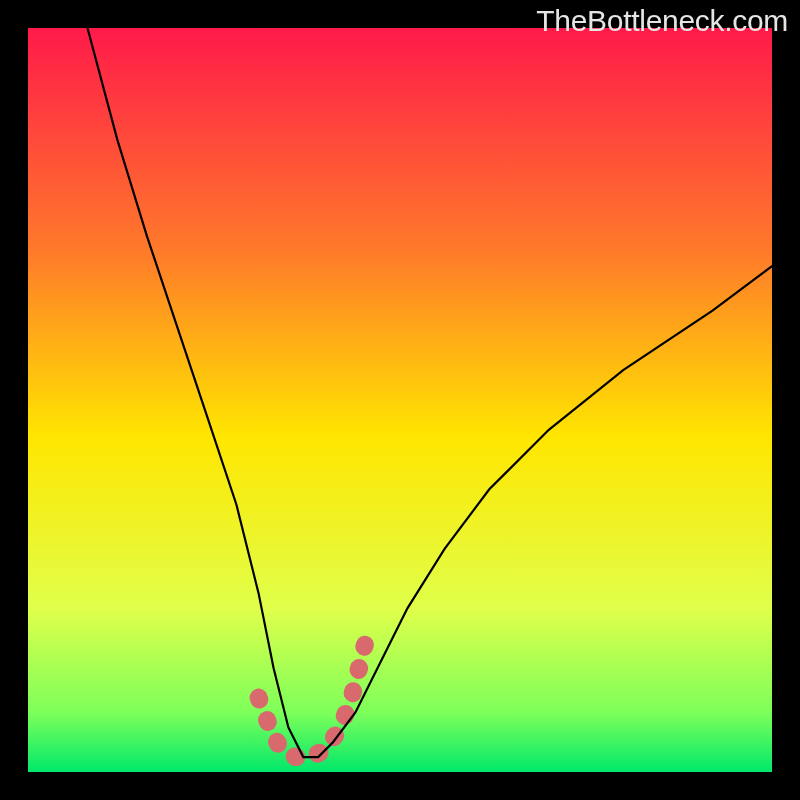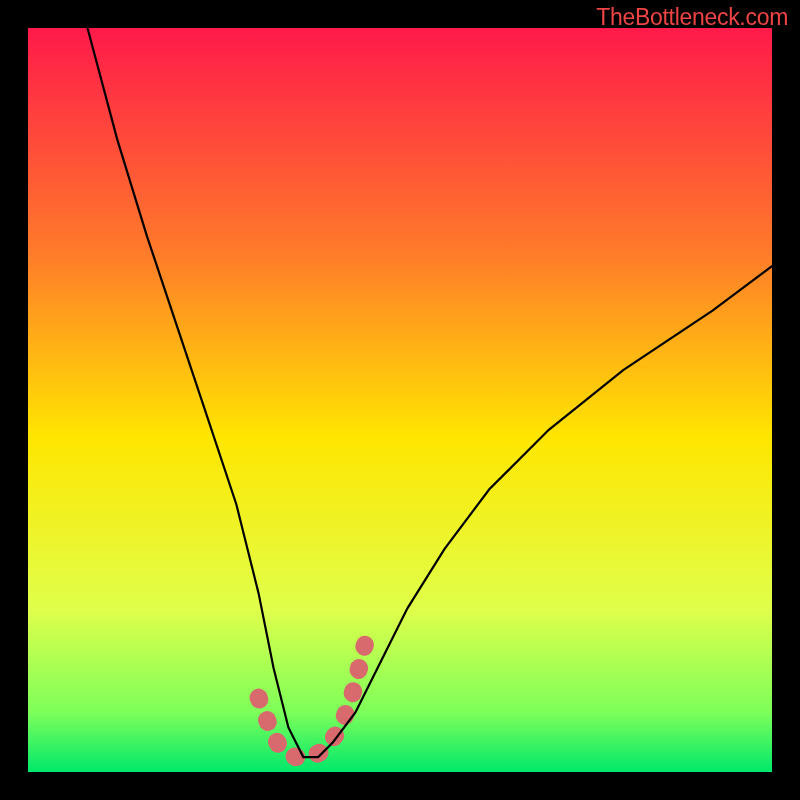--- a/index.html
+++ b/index.html
@@ -16,22 +16,22 @@
     left: 28px;
     top: 28px;
     width: 744px;
     height: 744px;
     overflow: hidden;
   }
   .attribution {
     position: absolute;
     top: 4px;
     right: 12px;
-    color: #ef4444;
-    font-size: 23px;
+    color: #e5e5e5;
+    font-size: 30px;
     font-weight: 500;
     letter-spacing: -0.3px;
     z-index: 5;
   }
   svg {
     display: block;
   }
 </style>
 </head>
 <body>

